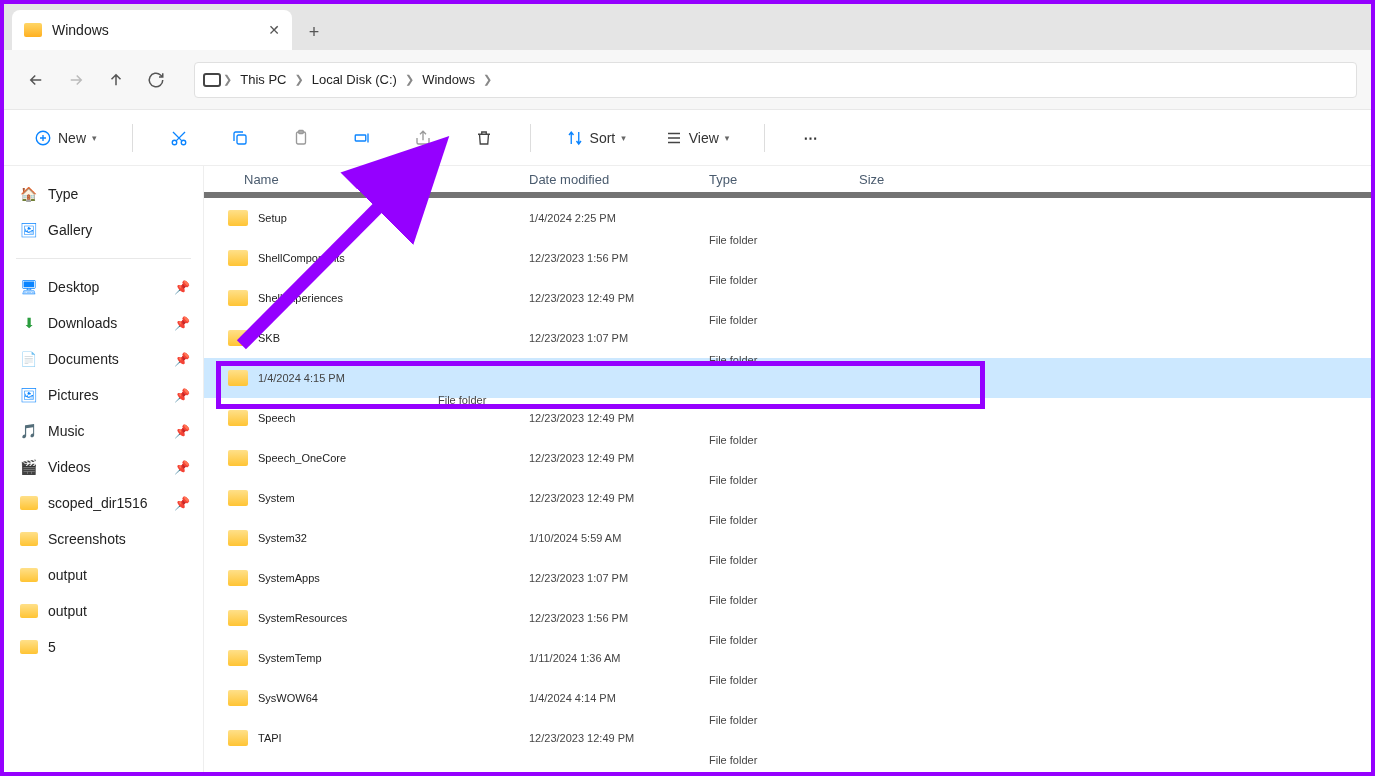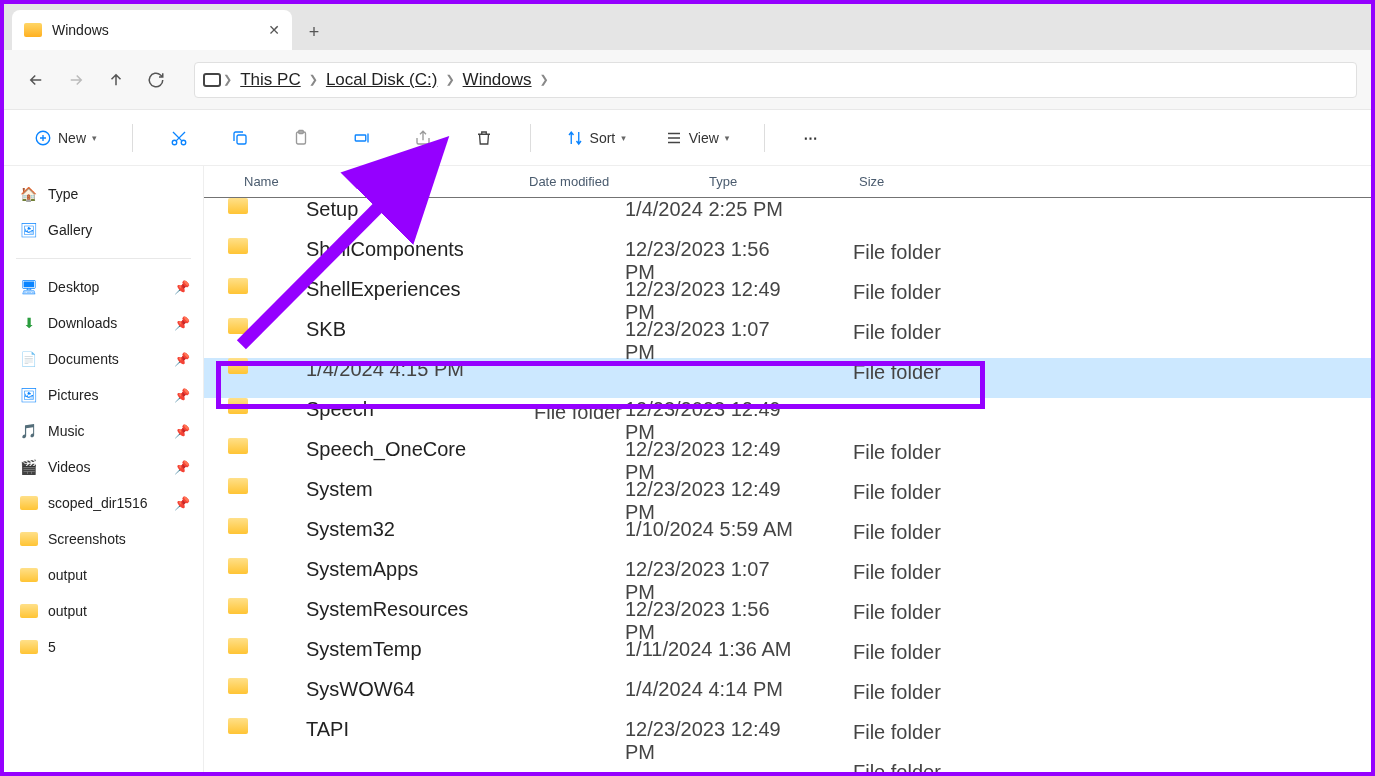--- a/index.html
+++ b/index.html
@@ -9,21 +9,21 @@
 .tab .folder-ico { width: 18px; height: 14px; background: linear-gradient(#ffd666,#ffb020); border-radius: 2px; margin-right: 10px; }
 .tab .title { font-size: 14px; color: #222; }
 .tab .close { margin-left: auto; color: #555; font-size: 14px; cursor: pointer; }
 .newtab { width: 36px; height: 36px; display: flex; align-items: center; justify-content: center; color: #555; font-size: 18px; cursor: pointer; margin-left: 4px; }
 .navbar { height: 60px; background: #f7f7f7; border-bottom: 1px solid #e8e8e8; display: flex; align-items: center; padding: 0 14px; gap: 4px; }
 .nav-btn { width: 36px; height: 36px; display: flex; align-items: center; justify-content: center; border-radius: 4px; cursor: pointer; }
 .nav-btn svg { stroke: #555; }
 .nav-btn.disabled svg { stroke: #bbb; }
 .address { flex: 1; background: #fff; border: 1px solid #e0e0e0; border-radius: 4px; height: 36px; display: flex; align-items: center; padding: 0 8px; margin-left: 16px; }
 .address .monitor-ico { width: 18px; height: 14px; border: 2px solid #444; border-radius: 3px; position: relative; }
-.crumb { color: #222; font-size: 17px; padding: 0 6px; cursor: pointer; text-decoration: underline; }
+.crumb { color: #222; font-size: 13px; padding: 0 6px; cursor: pointer; }
 .chev { color: #888; font-size: 11px; padding: 0 2px; }
 .toolbar { height: 56px; display: flex; align-items: center; padding: 0 20px; gap: 19px; border-bottom: 1px solid #eee; }
 .tool-btn { height: 36px; padding: 0 10px; display: flex; align-items: center; gap: 6px; border-radius: 4px; cursor: pointer; color: #333; font-size: 14px; }
 .tool-btn.icon-only { padding: 0; width: 42px; justify-content: center; }
 .tool-sep { width: 1px; height: 28px; background: #ddd; margin: 0 6px; }
 .dd-chev { font-size: 9px; color: #666; }
 .content { display: flex; height: calc(100% - 162px); }
 .sidebar { width: 200px; border-right: 1px solid #eee; padding: 10px 6px; overflow-y: auto; }
 .side-item { display: flex; align-items: center; height: 36px; padding: 0 10px; gap: 10px; font-size: 14px; color: #222; cursor: pointer; border-radius: 4px; position: relative; }
 .side-sep { height: 1px; background: #e8e8e8; margin: 10px 6px; }
@@ -32,26 +32,26 @@
 .ico.folder { background: linear-gradient(#ffe089,#ffc434); border-radius: 2px; height: 14px; width: 18px; }
 .ico.home { color: #e67e22; }
 .ico.gallery { color: #0a84ff; }
 .ico.desktop { color: #0a84ff; }
 .ico.download { color: #2a9d3e; }
 .ico.doc { color: #666; }
 .ico.pic { color: #0a84ff; }
 .ico.music { color: #e03e3e; }
 .ico.video { color: #9b2fbf; }
 .file-area { flex: 1; overflow: auto; }
-.headers { display: flex; height: 32px; align-items: center; border-bottom: 1px solid #737373; font-size: 13px; color: #4a5b6e; position: sticky; top: 0; background: #fff; }
+.headers { display: flex; height: 32px; align-items: center; border-bottom: 6px solid #737373; font-size: 13px; color: #4a5b6e; position: sticky; top: 0; background: #fff; }
 .col-name { width: 325px; padding-left: 40px; }
 .col-date { width: 180px; }
 .col-type { width: 150px; }
 .col-size { width: 80px; }
-.row { display: flex; height: 40px; align-items: flex-start; font-size: 20px; color: #222; cursor: pointer; gap: 48px; }
+.row { display: flex; height: 40px; align-items: center; font-size: 11px; color: #222; cursor: pointer; }
 .row .ficon { width: 20px; height: 16px; background: linear-gradient(#ffe089,#ffc434); border-radius: 2px; margin: 0 10px 0 24px; flex-shrink: 0; }
 .row .nm { width: 271px; }
 .row .dm { width: 180px; color: #444; }
 .row .tp { width: 150px; color: #444; margin-top: 43px; }
 .row.selected { background: #cce8ff; }
 .highlight-box { border: 5px solid #9500ff; position: absolute; pointer-events: none; }
 .pointer-arrow { position: absolute; width: 280px; height: 220px; pointer-events: none; }
 </style>
 </head>
 <body>

